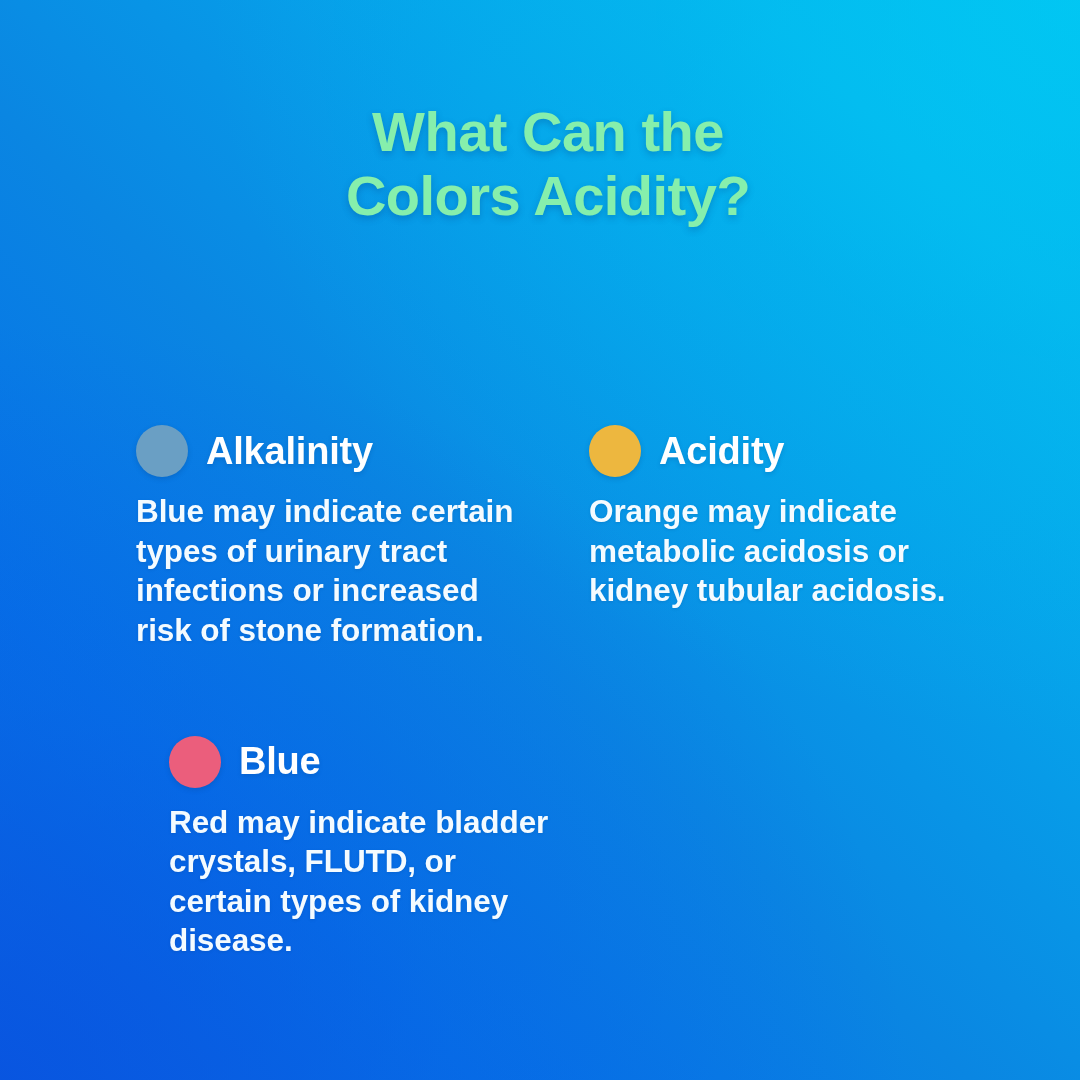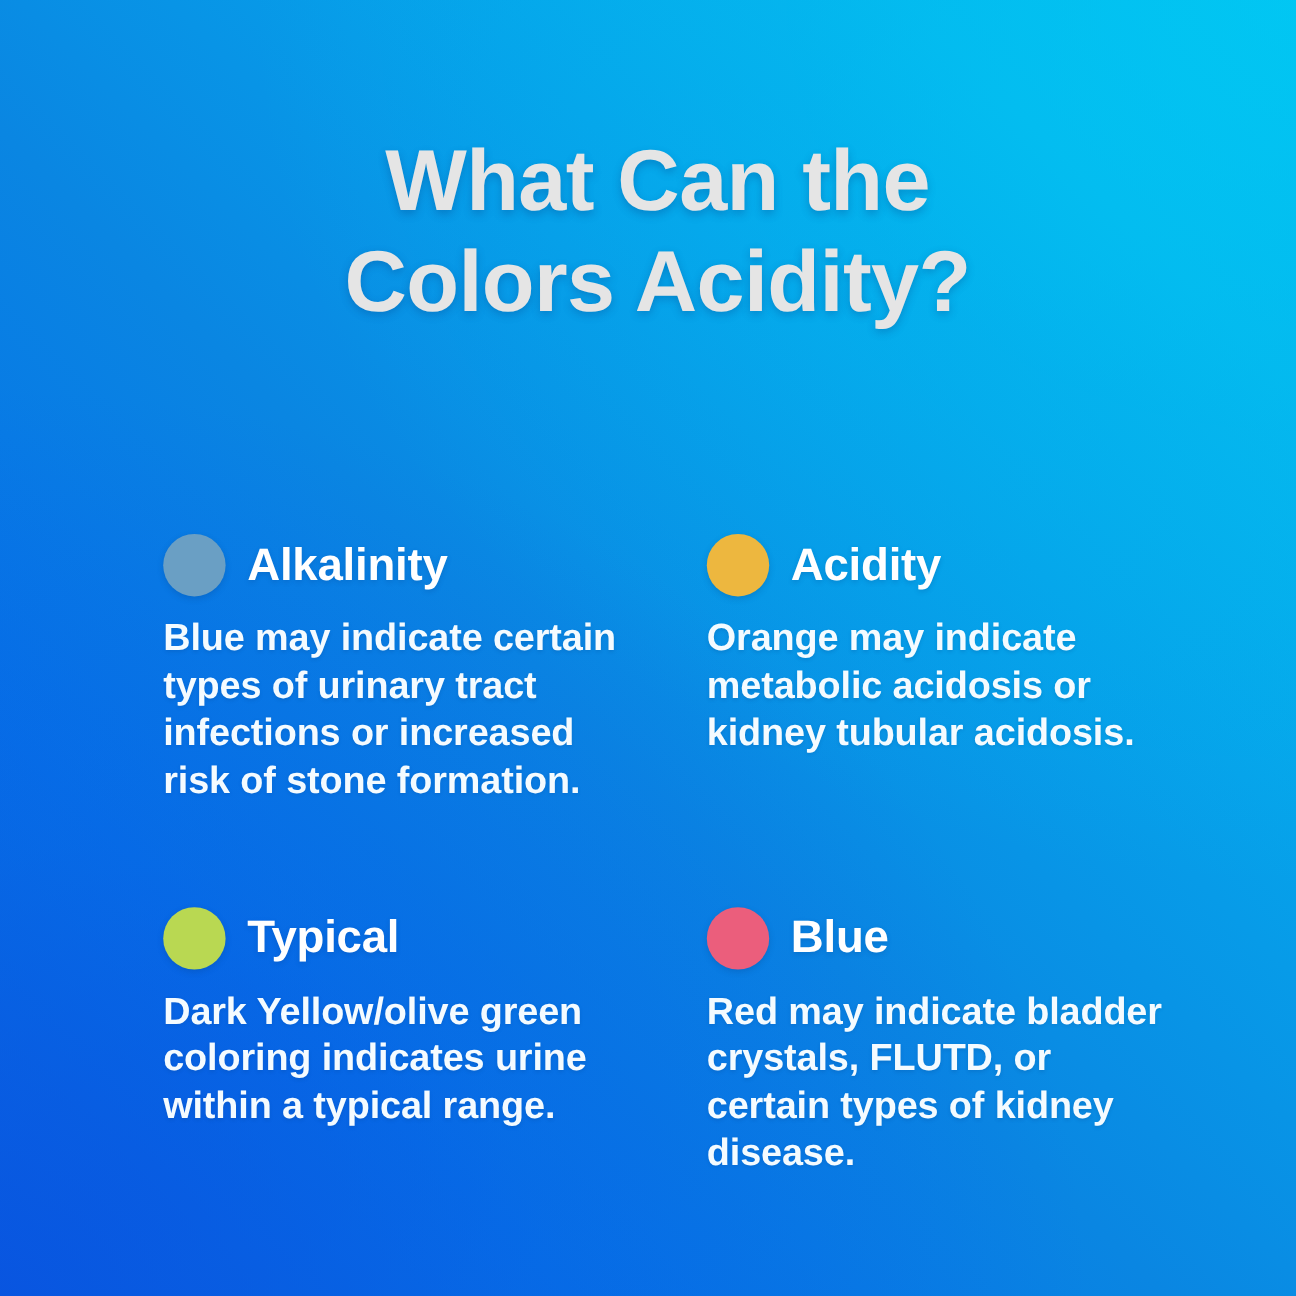--- a/index.html
+++ b/index.html
@@ -50,34 +50,34 @@
     inset: 0;
   }
 
   
   .title {
     position: absolute;
     left: 16px;
     right: 0;
     top: 62px;
     text-align: center;
-    color: #e5e5e5;
-    font-size: 72px;
+    color: #86efac;
+    font-size: 56px;
     font-weight: bold;
     line-height: 1.16;
     letter-spacing: -0.5px;
     text-shadow: 0 3px 7px rgba(3, 60, 130, 0.30);
   }
   .title .tline { display: block; }
 
   
   .grid {
     position: absolute;
     left: 136px;
-    top: 444px;
+    top: 424px;
     width: 840px;
   }
   .grid-row {
     display: flex;
     width: 100%;
   }
   .grid-row + .grid-row { margin-top: 53px; }
 
   .cell {
     width: 50%;
@@ -150,27 +150,20 @@
             <span class="dot" style="background: rgb(237, 183, 63);"></span>
             <span class="cell-label">Acidity</span>
           </div>
           <p class="cell-body">Orange may indicate metabolic acidosis or kidney tubular acidosis.</p>
         </div>
 
       </div>
 
       <div class="grid-row">
 
-        <div class="cell col-left">
-          <div class="cell-head">
-            <span class="dot" style="background: rgb(185, 216, 82);"></span>
-            <span class="cell-label">Typical</span>
-          </div>
-          <p class="cell-body">Dark Yellow/olive green coloring indicates urine within a typical range.</p>
-        </div>
 
         <div class="cell col-right">
           <div class="cell-head">
             <span class="dot" style="background: rgb(235, 94, 124);"></span>
             <span class="cell-label">Blue</span>
           </div>
           <p class="cell-body">Red may indicate bladder crystals, FLUTD, or certain types of kidney disease.</p>
         </div>
 
       </div>

